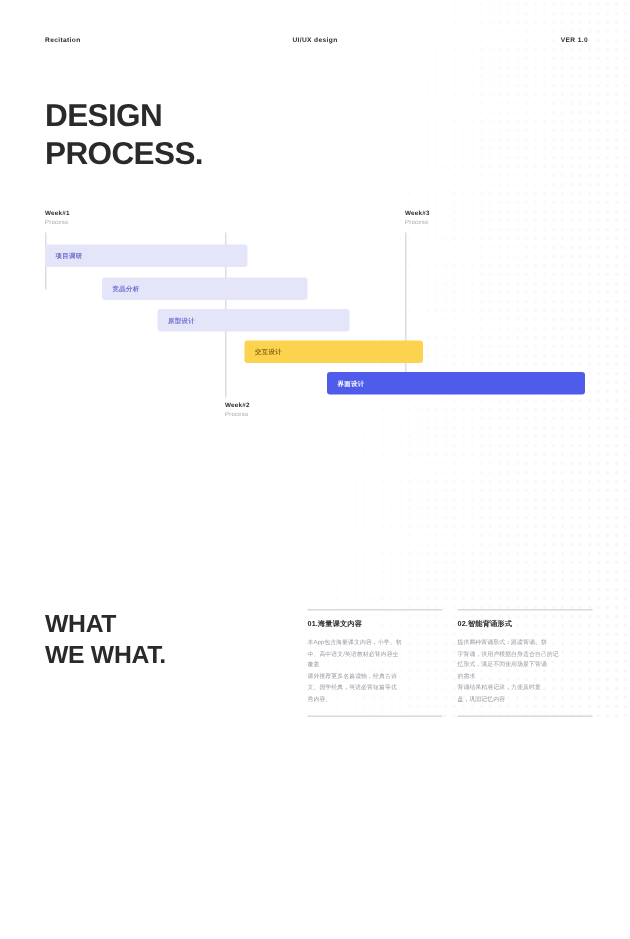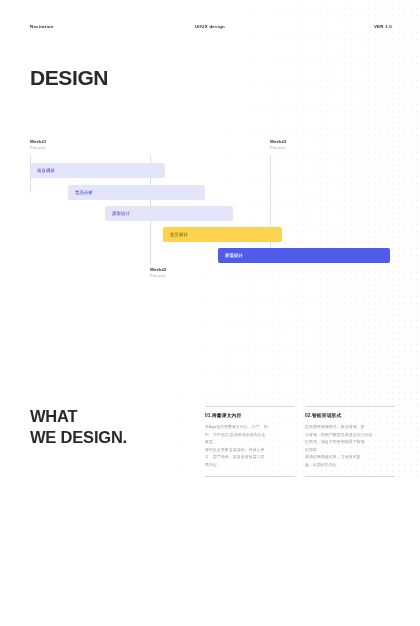--- a/index.html
+++ b/index.html
@@ -174,20 +174,21 @@
   <div id="wash"></div>
 
   <div class="topbar">
     <span class="slot left">Recitation</span>
     <span class="slot center">UI/UX design</span>
     <span class="slot right">VER 1.0</span>
   </div>
 
   <div class="headline" id="headline-design">
     <span class="line">DESIGN</span>
+    <span class="line">PROCESS.</span>
   </div>
 
   <div id="timeline">
 
     <div class="week-label" style="left:30px; top:139px;">
       <span class="wk-title">Week#1</span>
       <span class="wk-sub">Process</span>
     </div>
     <div class="guide" style="left:30px; top:155px; height:38px;"></div>
 
@@ -219,21 +220,21 @@
       <span class="bar-label">交互设计</span>
     </div>
 
     <div class="bar tone-blue" style="left:218px; top:248px; width:172px;">
       <span class="bar-label">界面设计</span>
     </div>
   </div>
 
   <div class="headline" id="headline-solve">
     <span class="line">WHAT</span>
-    <span class="line">WE DESIGN.</span>
+    <span class="line">WE WHAT.</span>
   </div>
 
   <div id="cards">
     <div class="card">
       <span class="card-title">01.海量课文内容</span>
       <span class="card-body">本App包含海量课文内容，小学、初
 中、高中语文/英语教材必背内容全
 覆盖
 课外推荐更多名篇读物，经典古诗
 文、国学经典，英语必背短篇等优

